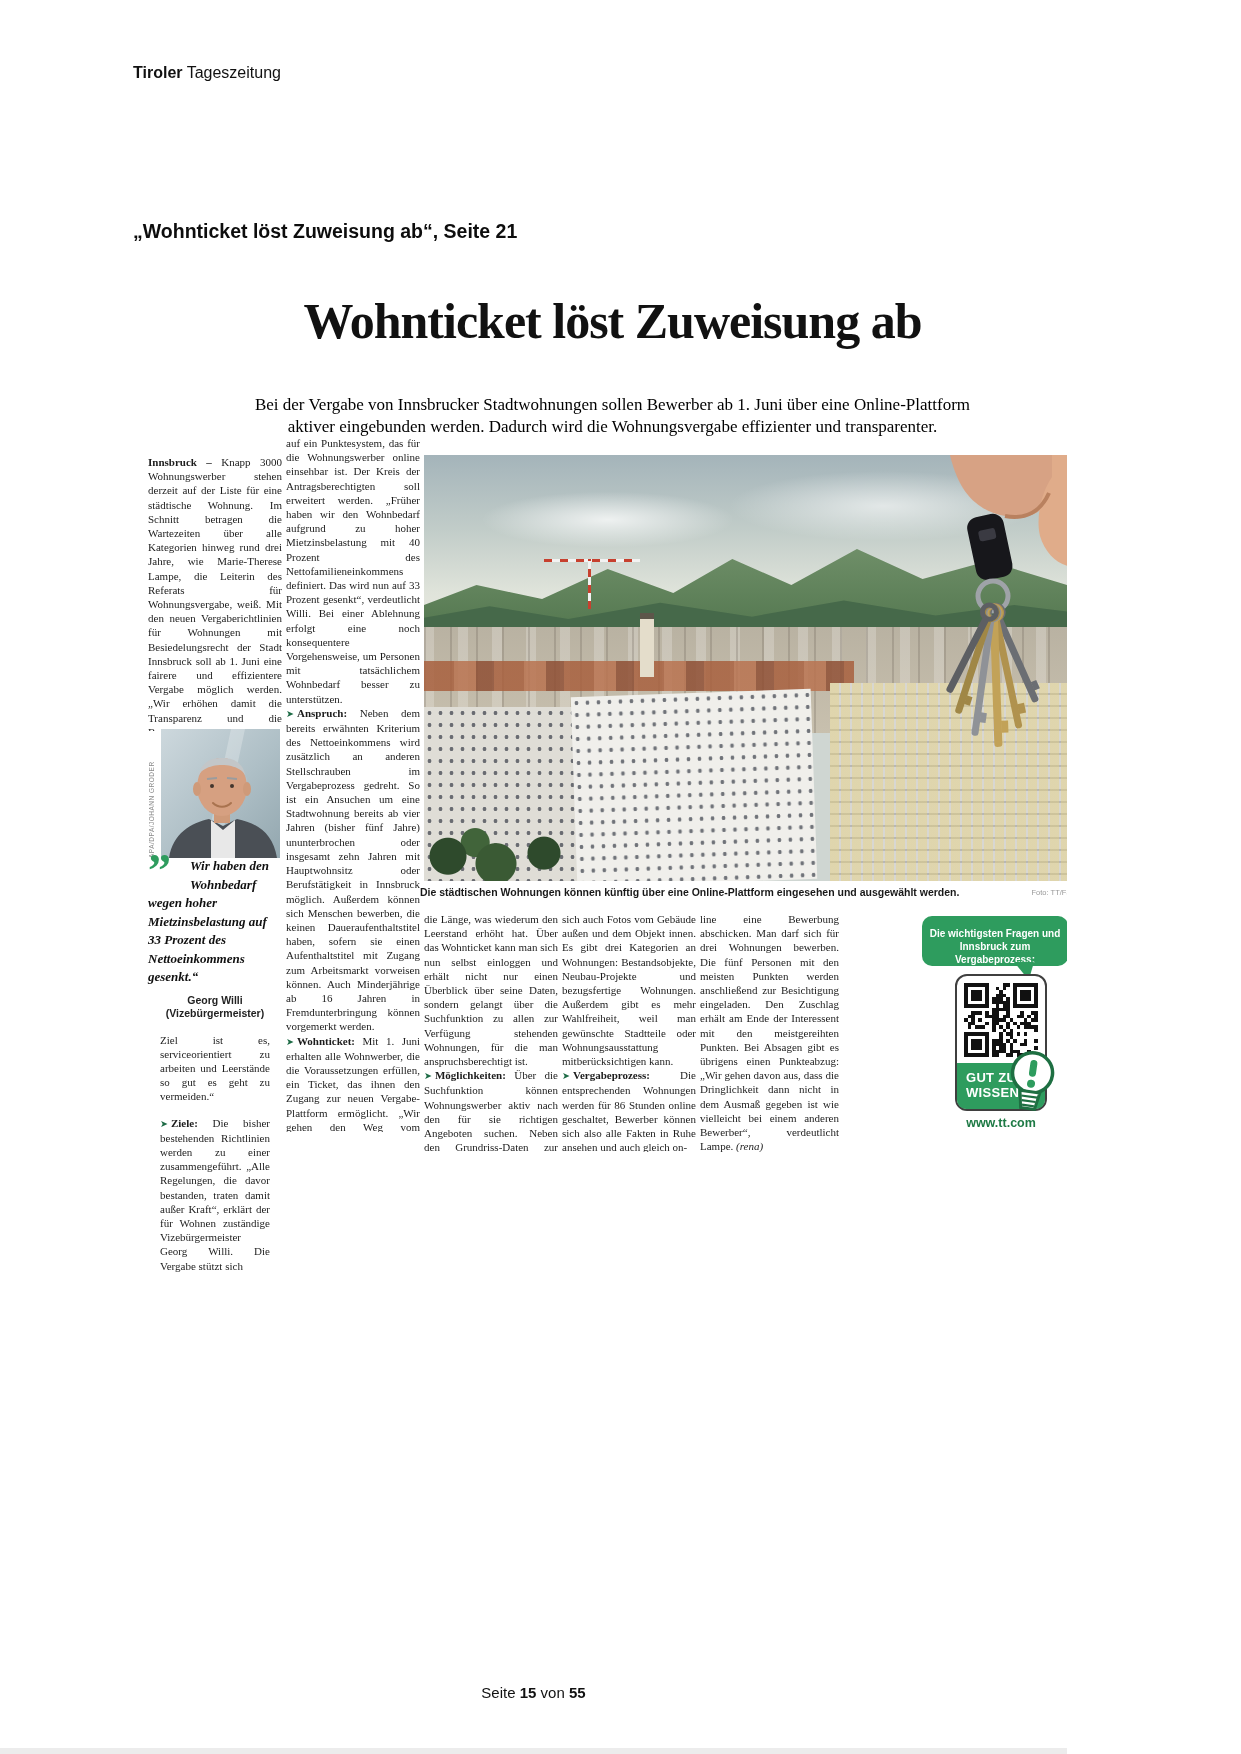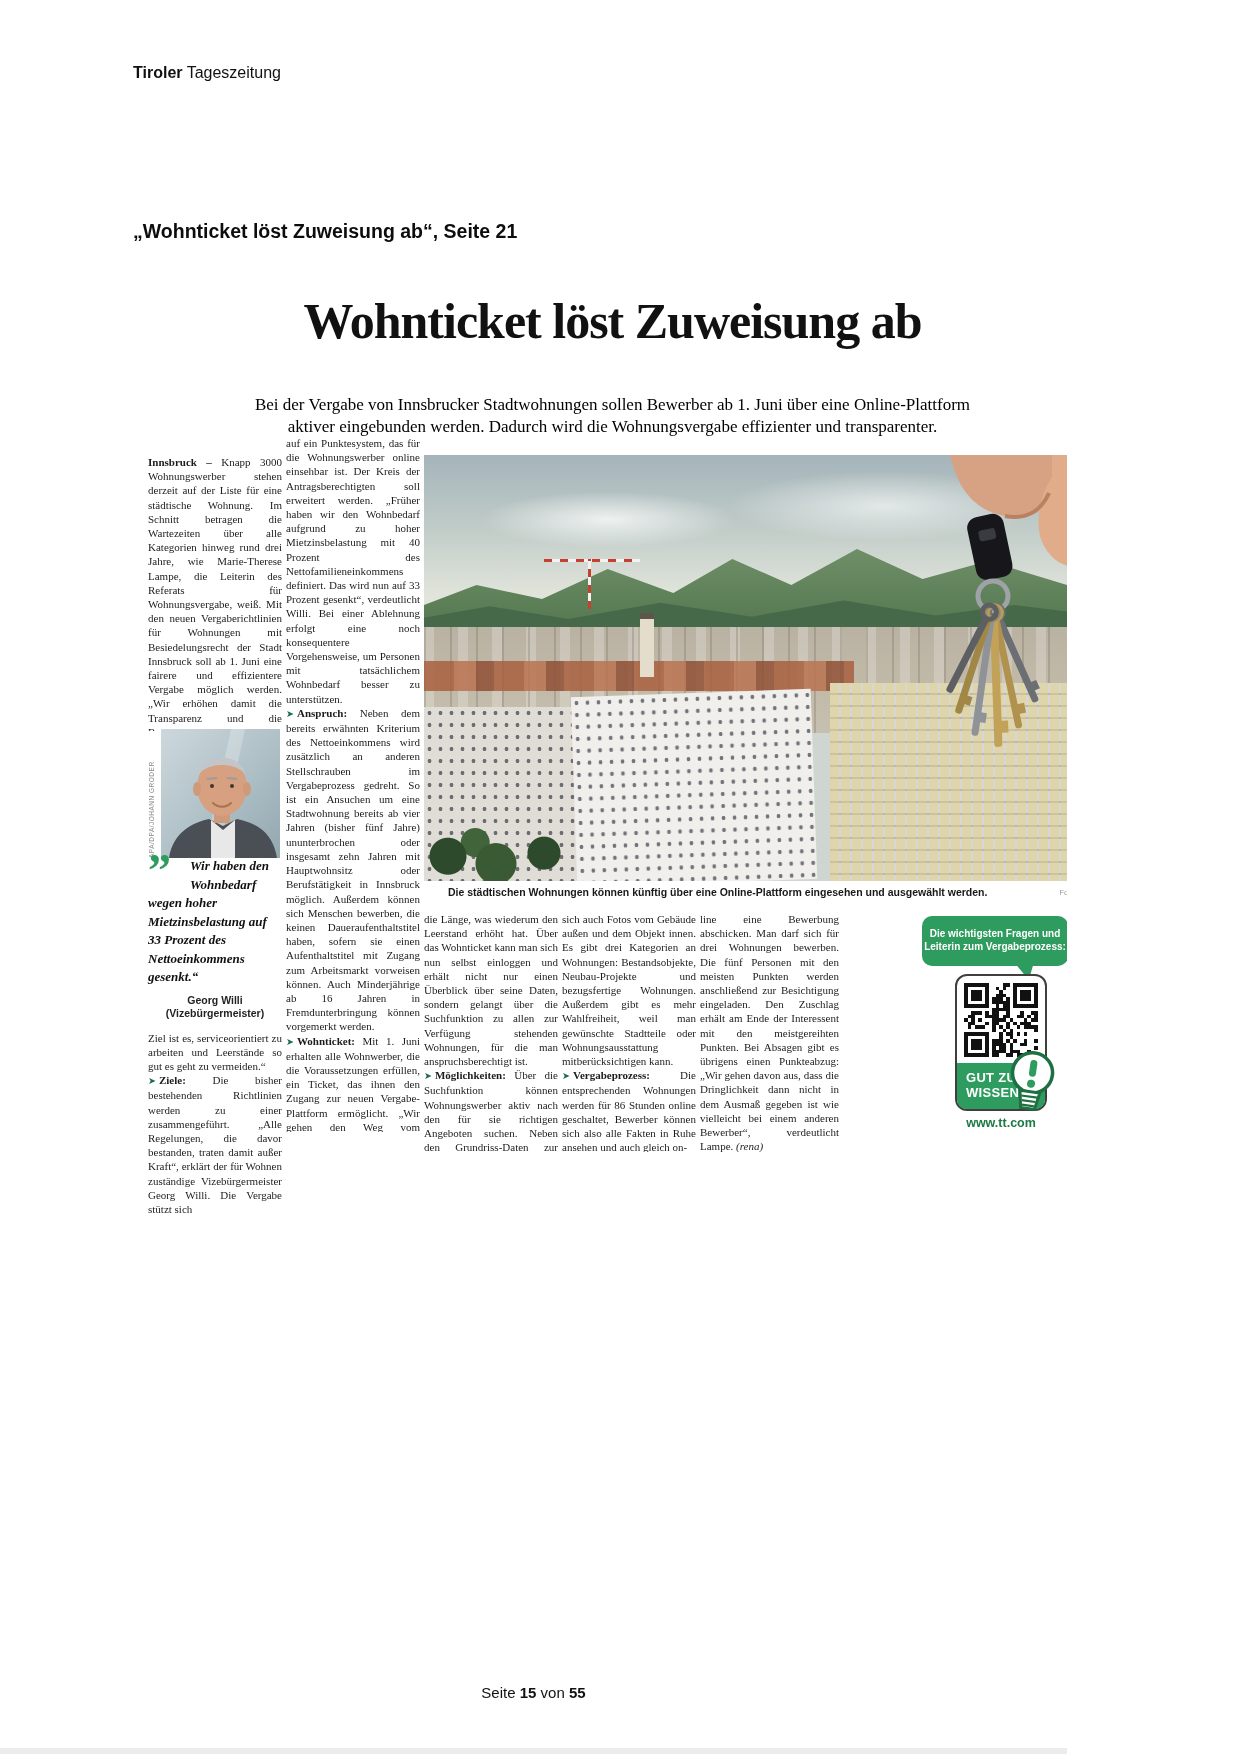--- a/index.html
+++ b/index.html
@@ -38,21 +38,21 @@
 
   
   .col1-lower{position:absolute;left:148px;top:856px;width:134px;}
   .q-mark{float:left;width:42px;height:30px;font-family:"Liberation Serif",serif;font-weight:bold;
           font-size:46px;line-height:30px;color:#2e9c5e;}
   .q-text{font-family:"Liberation Serif",serif;font-style:italic;font-weight:bold;
           font-size:13px;line-height:16.5px;color:#101010;}
   .q-attr{margin-top:8px;font-size:10.5px;line-height:13.5px;font-weight:bold;color:#222;text-align:center;}
   .col1b{margin-top:10px;font-family:"Liberation Serif",serif;font-size:11px;line-height:14.2px;
          text-align:justify;hyphens:auto;}
-  .col1b p{margin:0;}
+  .col1b p{margin:12px;}
 
   
   .photo{position:absolute;left:424px;top:455px;width:656px;height:426px;overflow:hidden;background:#cfd6d2;}
   .ph-sky{position:absolute;top:0;left:0;right:0;height:170px;
      background:
        radial-gradient(ellipse 180px 40px at 28% 38%, rgba(255,255,255,.75), transparent 70%),
        radial-gradient(ellipse 220px 50px at 70% 30%, rgba(255,255,255,.6), transparent 70%),
        linear-gradient(180deg,#a4b4ba 0%,#c2cdc9 45%,#dfe3da 80%,#e8e9e0 100%);}
   .ph-mtn-far{position:absolute;top:78px;left:0;right:0;height:100px;
      background:linear-gradient(180deg,#74936d,#53774f);
@@ -83,21 +83,21 @@
        repeating-linear-gradient(0deg, rgba(100,100,100,.28) 0 2px, transparent 2px 16px);}
   .ph-trees{position:absolute;bottom:0;left:0;width:160px;height:62px;
      background:
        radial-gradient(circle at 15% 60%, #2e4a2c 18px, transparent 19px),
        radial-gradient(circle at 45% 72%, #3a5a34 20px, transparent 21px),
        radial-gradient(circle at 75% 55%, #2e4a2c 16px, transparent 17px),
        radial-gradient(circle at 32% 38%, #41643a 14px, transparent 15px);}
   .hand-keys{position:absolute;top:0;right:0;width:280px;height:380px;}
 
   
-  .caption-row{position:absolute;left:448px;top:886px;width:656px;display:flex;align-items:center;gap:12px;}
+  .caption-row{position:absolute;left:420px;top:886px;width:656px;display:flex;align-items:center;gap:12px;}
   .caption{font-size:10.5px;font-weight:bold;color:#191919;}
   .credit{margin-left:auto;font-size:7.5px;color:#999;}
 
   
   .bubble{position:absolute;left:922px;top:916px;width:146px;height:50px;background:#2e9c5e;border-radius:10px;
           color:#fff;font-size:10px;line-height:13px;font-weight:bold;text-align:center;padding-top:11px;box-sizing:border-box;}
   .bubble-tail{position:absolute;left:1014px;top:962px;width:20px;height:18px;background:#2e9c5e;
           clip-path:polygon(0 0,100% 0,74% 100%);}
   .qr-card{position:absolute;left:955px;top:974px;width:92px;background:#fff;border:2px solid #3f3f3f;border-radius:12px;box-sizing:border-box;}
   .qr-wrap{padding:7px 7px 6px;}
@@ -245,21 +245,21 @@
   <div class="col c4">
     <p><span>sich auch Fotos vom Gebäude außen und dem Objekt innen. Es gibt drei Kategorien an Wohnungen: Bestandsobjekte, Neubau-Projekte und bezugsfertige Wohnungen. Außerdem gibt es mehr Wahlfreiheit, weil man gewünschte Stadtteile oder Wohnungsausstattung mitberücksichtigen kann.</span></p>
     <p><span class="arrow">➤</span><span class="lbl">Vergabeprozess:</span><span> Die entsprechenden Wohnungen werden für 86 Stunden online geschaltet, Bewerber können sich also alle Fakten in Ruhe ansehen und auch gleich on-</span></p>
   </div>
   <div class="col c5">
     <p><span>line eine Bewerbung abschicken. Man darf sich für drei Wohnungen bewerben. Die fünf Personen mit den meisten Punkten werden anschließend zur Besichtigung eingeladen. Den Zuschlag erhält am Ende der Interessent mit den meistgereihten Punkten. Bei Absagen gibt es übrigens einen Punkteabzug: „Wir gehen davon aus, dass die Dringlichkeit dann nicht in dem Ausmaß gegeben ist wie vielleicht bei einem anderen Bewerber“, verdeutlicht Lampe. </span><span class="rena">(rena)</span></p>
   </div>
 
   <div class="bubble">
     <span>Die wichtigsten Fragen und</span><br>
-    <span>Leiterin zum Vergabeprozess:</span>
+    <span>Innsbruck zum Vergabeprozess:</span>
   </div>
   <div class="bubble-tail"></div>
   <div class="qr-card">
     <div class="qr-wrap">
       <svg id="qr" viewBox="0 0 21 21" shape-rendering="crispEdges">
           <rect x="0" y="0" width="21" height="21" fill="#ffffff"></rect>
           <rect x="11" y="0" width="1" height="1" fill="#111111"></rect>
           <rect x="12" y="0" width="1" height="1" fill="#111111"></rect>
           <rect x="9" y="1" width="1" height="1" fill="#111111"></rect>
           <rect x="11" y="1" width="1" height="1" fill="#111111"></rect>

